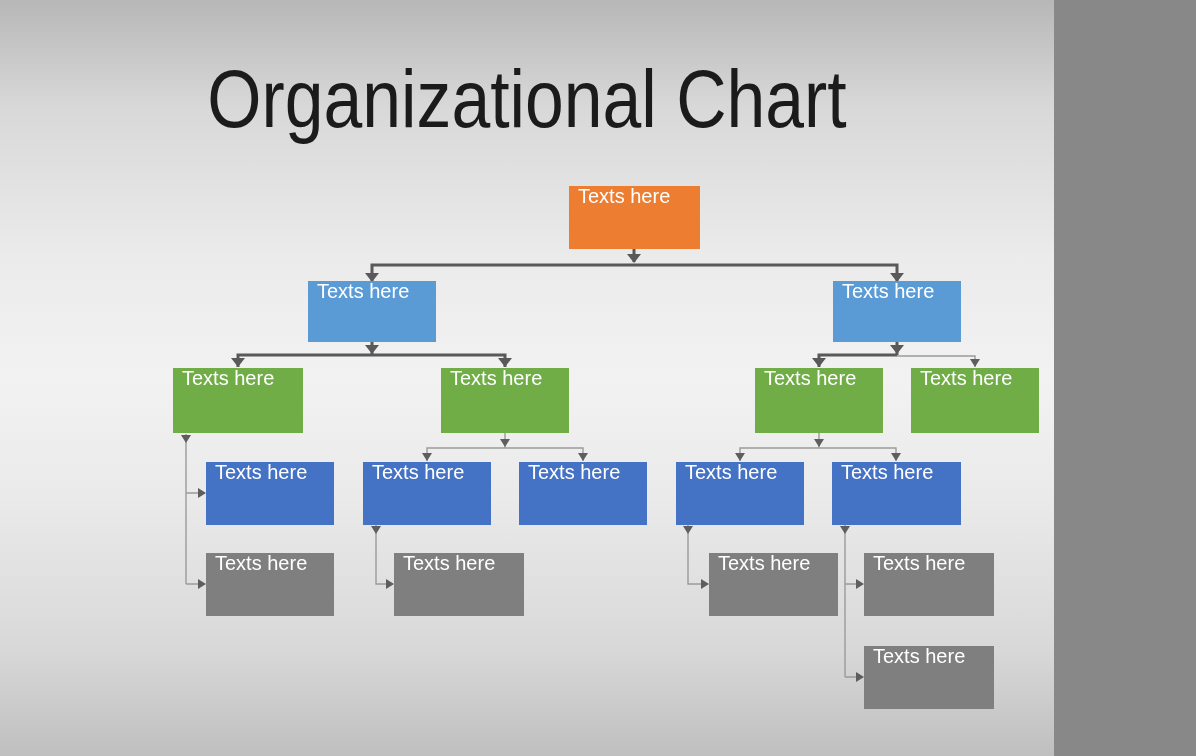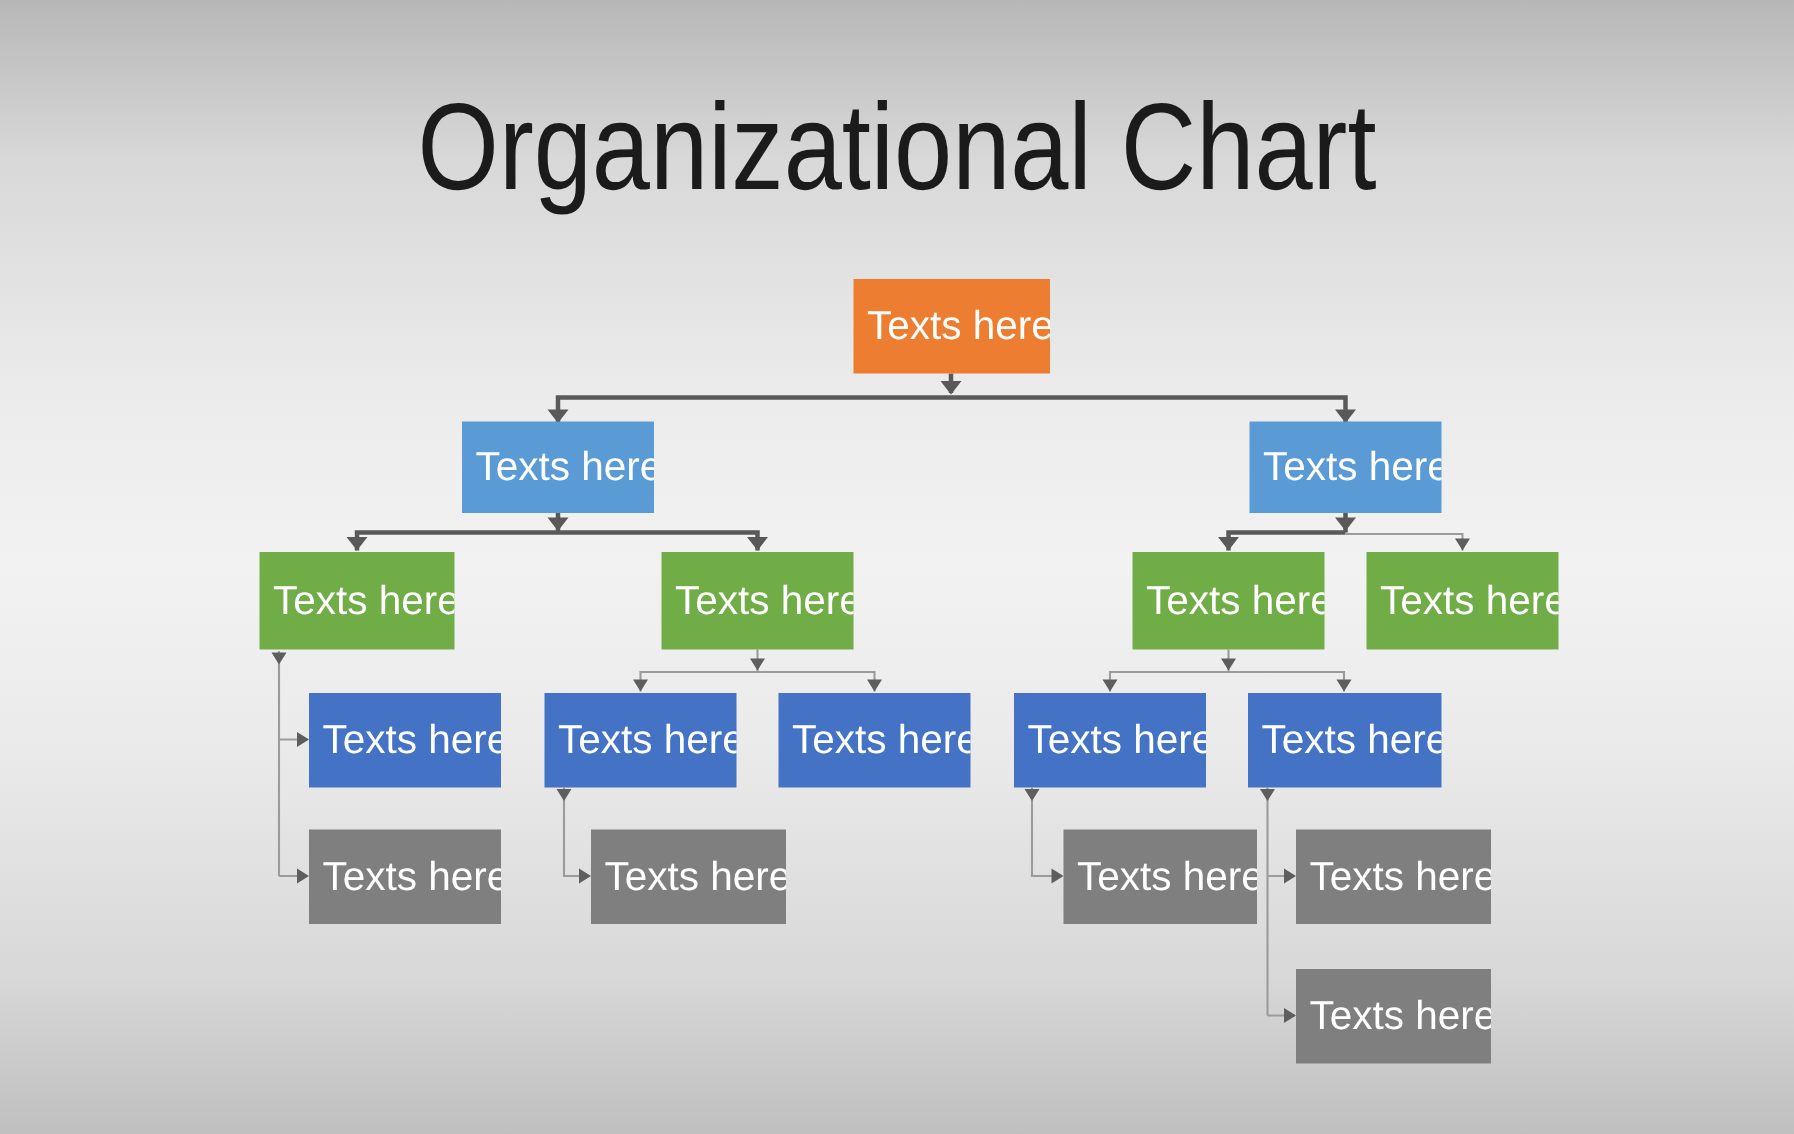--- a/index.html
+++ b/index.html
@@ -1,37 +1,37 @@
 <!DOCTYPE html>
 <html><head>
 <meta charset="utf-8">
 <style>
   html,body{margin:0;padding:0;background:#888;}
   .stage{
     position:relative;
-    width:1196px;height:756px;
+    width:1054px;height:756px;
     overflow:hidden;
     background:linear-gradient(180deg,#b7b7b7 0%,#d8d8d8 14%,#ebebeb 34%,#f2f2f2 50%,#eaeaea 66%,#d8d8d8 86%,#bfbfbf 100%);
     font-family:"Liberation Sans", sans-serif;
   }
   .title{
     position:absolute;top:54px;left:0;width:100%;
     text-align:center;
     font-size:82px;line-height:1.1;font-weight:300;
     color:#1b1b1b;
     transform:scaleX(.85);
     transform-origin:50% 50%;
     white-space:nowrap;
   }
   .connectors{position:absolute;left:0;top:0;pointer-events:none;}
   .node{
     position:absolute;box-sizing:border-box;
-    display:flex;align-items:center;
+    display:flex;
     padding-left:9px;
-    color:#fff;font-size:27px;line-height:1;
+    color:#fff;font-size:20px;line-height:1;
     white-space:nowrap;overflow:hidden;
     cursor:default;
   }
   .c-orange{background:#ED7D31;}
   .c-lightblue{background:#5B9BD5;}
   .c-green{background:#70AD47;}
   .c-darkblue{background:#4472C4;}
   .c-gray{background:#7F7F7F;}
 </style>
 </head>

